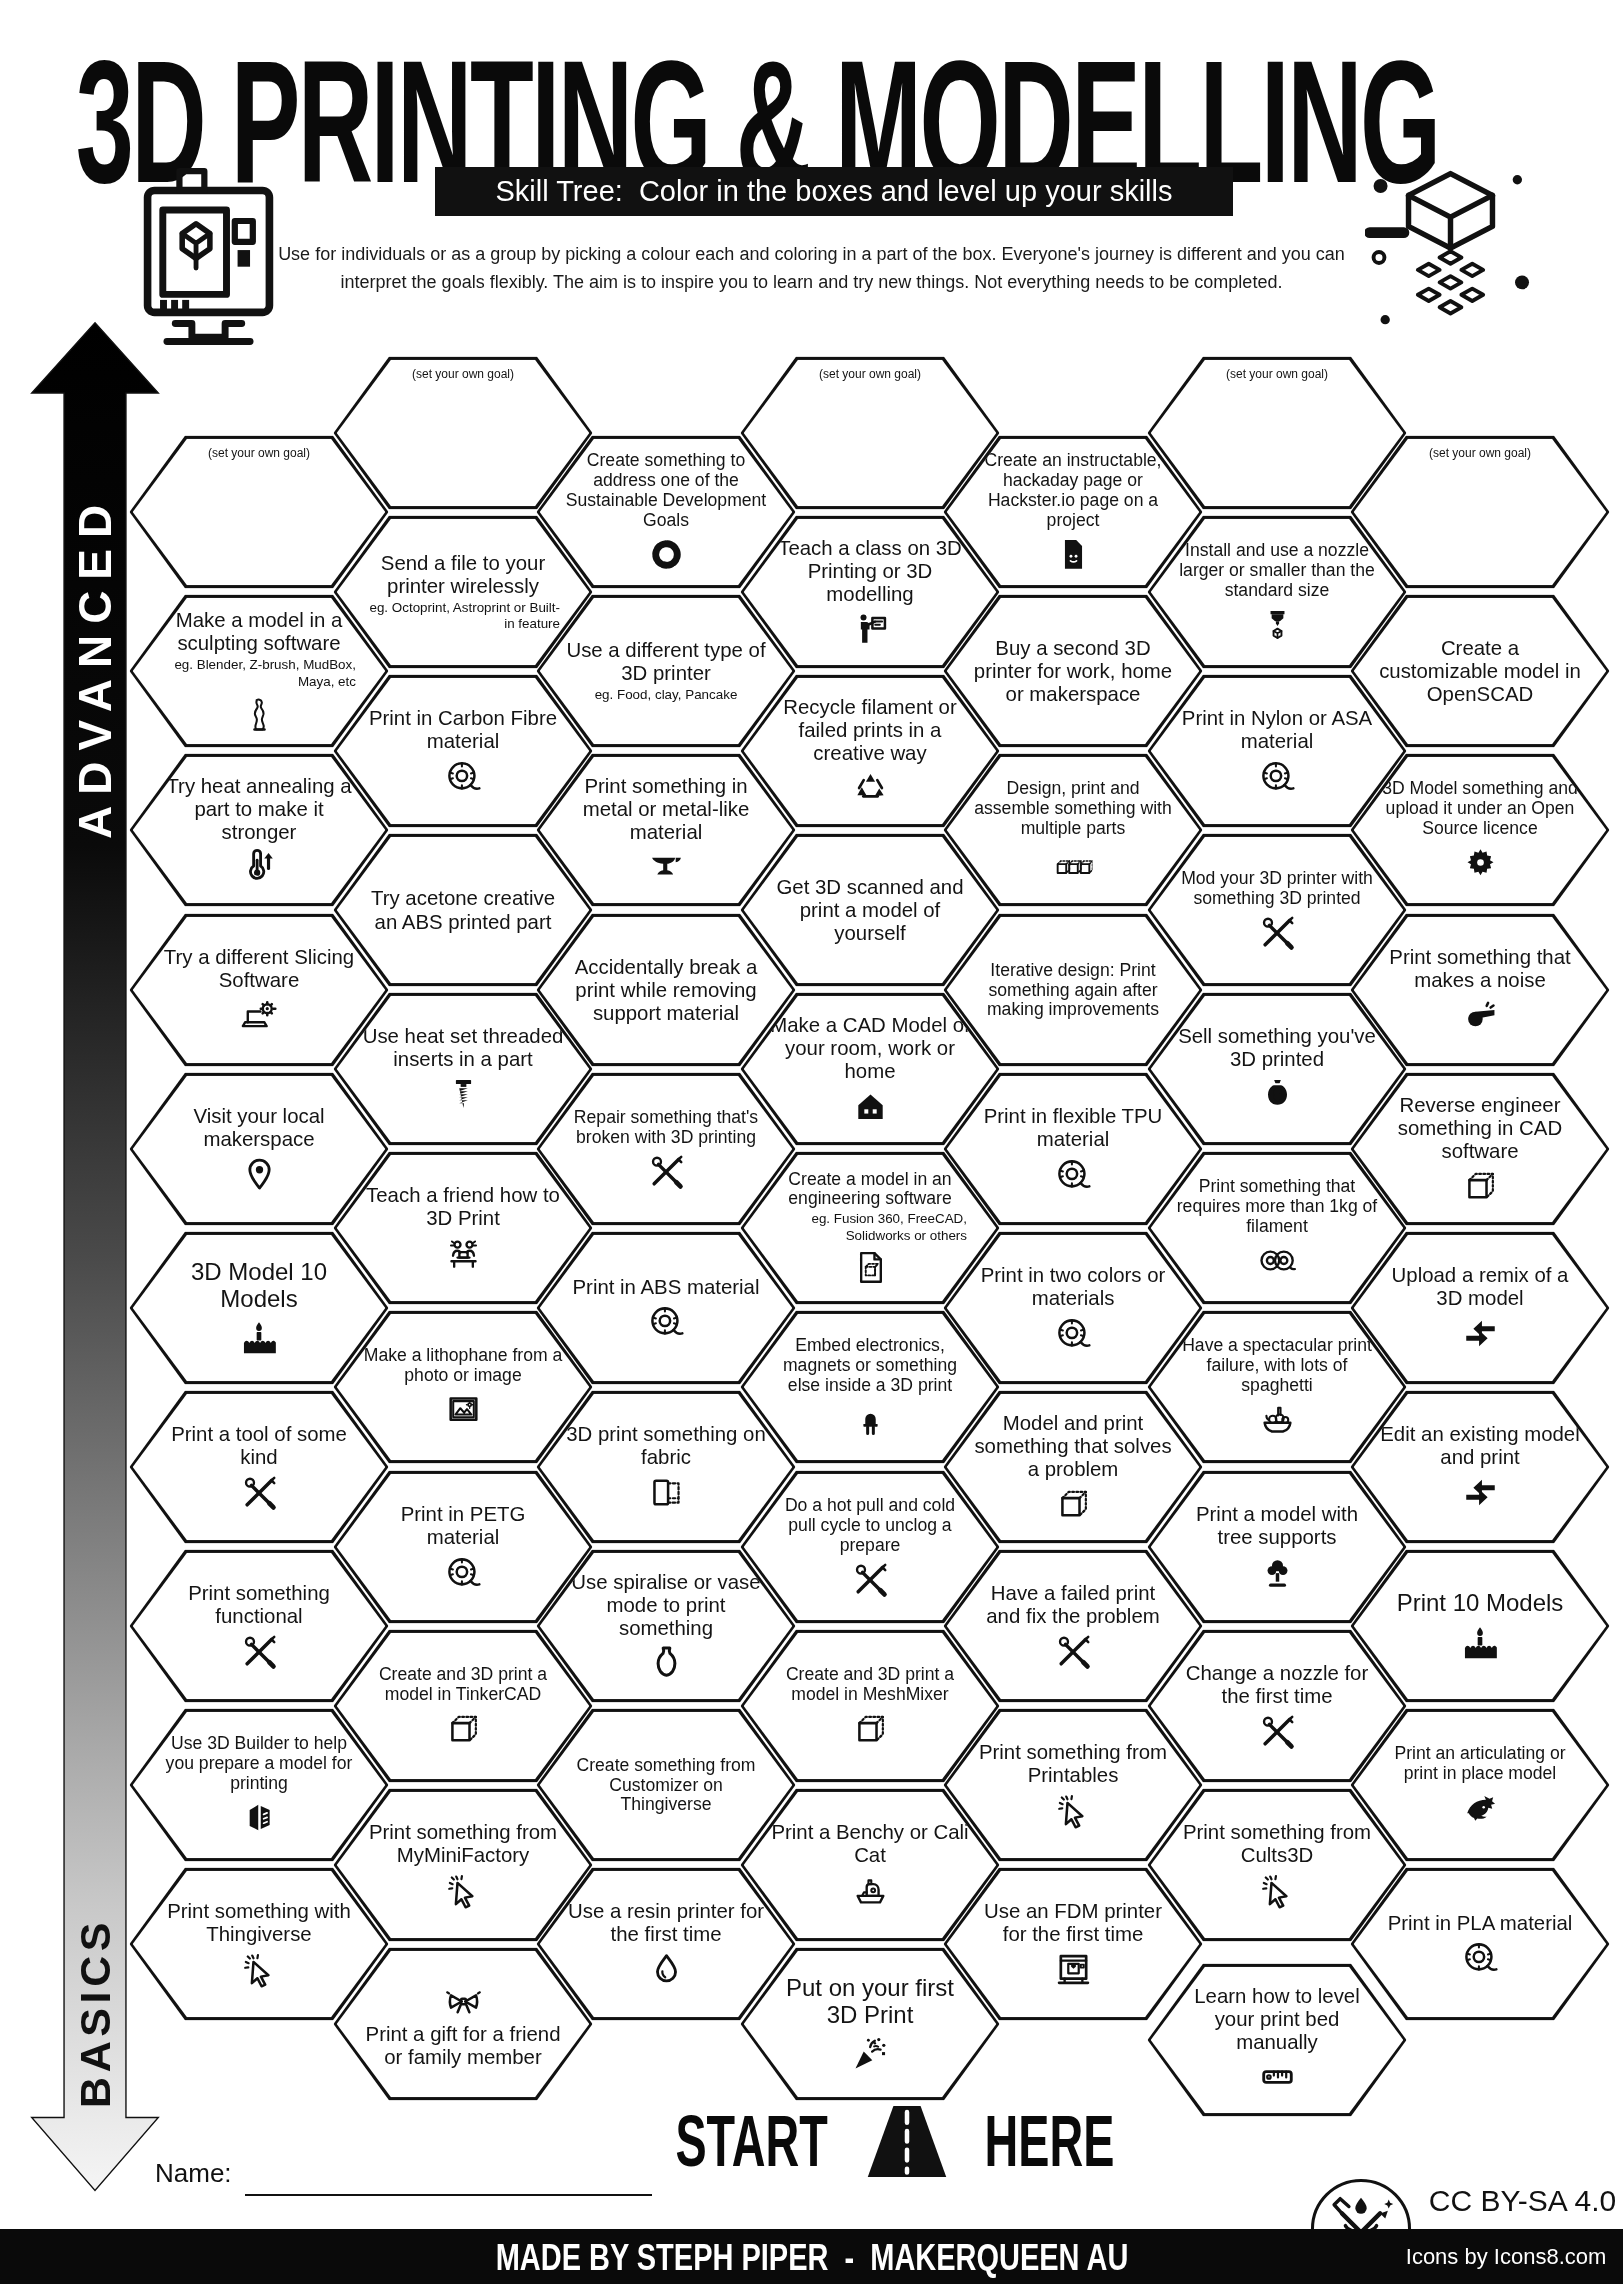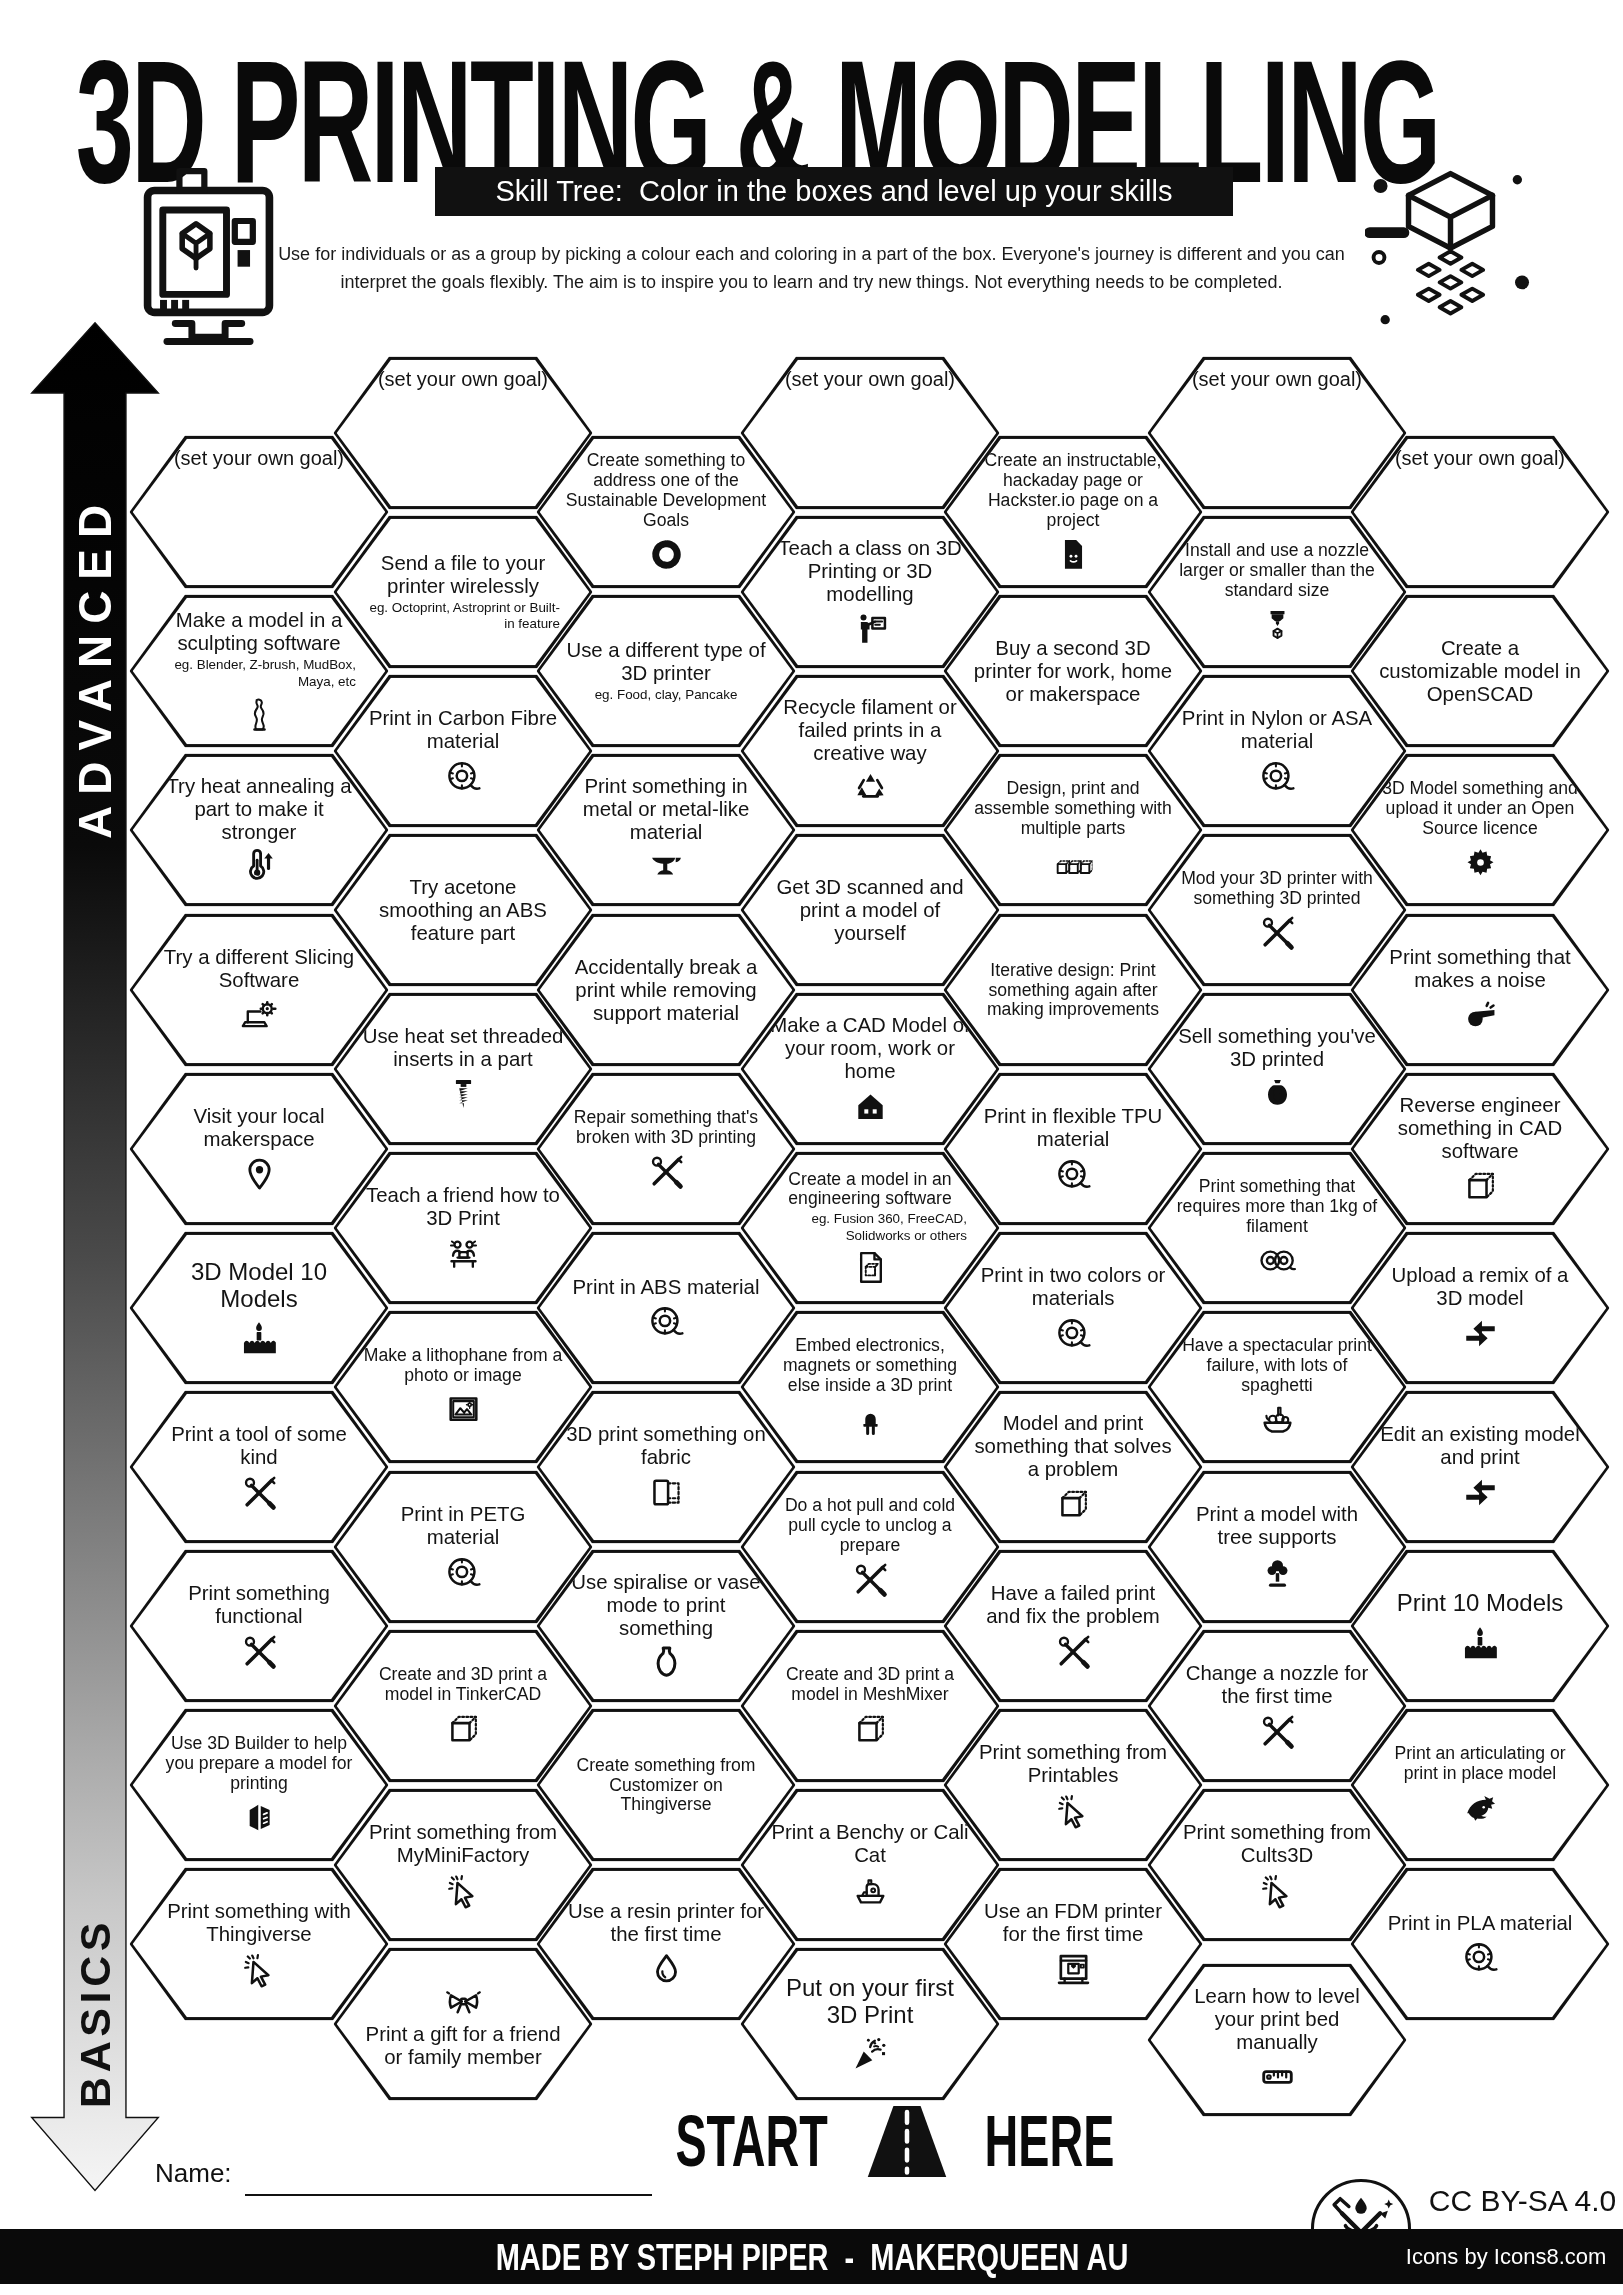--- a/index.html
+++ b/index.html
@@ -33,21 +33,21 @@
          display:flex;flex-direction:column;align-items:center;justify-content:center;
          padding:3.7px 24px;box-sizing:border-box;gap:1.9px;}
   .hex .label{font-size:20.4px;line-height:1.13;text-align:center;max-width:202px;color:#141414;}
   .hex.sm .label{font-size:17.6px;}
   .hex.lg .label{font-size:24px;}
   .hex .sub{font-size:13.4px;line-height:1.25;text-align:right;max-width:194px;color:#111;}
   .hex .icn{line-height:0;margin-top:2.8px;}
   .hex .icn svg{width:38px;height:38px;}
   .hex.lg .icn svg{width:43px;height:43px;}
   .hex.goal .hexin{justify-content:flex-start;padding-top:7.4px;}
-  .hex.goal .label{font-size:20px;}
+  .hex.goal .label{font-size:12px;}
 
   .icon{stroke:#111;fill:none;stroke-width:1.5;stroke-linecap:round;stroke-linejoin:round;}
   .icon .f{fill:#111;stroke:none;}
   .deco{stroke:#111;fill:none;stroke-linecap:round;stroke-linejoin:round;}
   .deco .f{fill:#111;stroke:none;}
 
   
   .start-wrap{position:absolute;left:662px;top:2098px;height:86px;display:flex;
               align-items:center;gap:13px;}
   .start-word{font-size:55px;font-weight:bold;transform:scale(.85,1.3);letter-spacing:0px;
@@ -258,21 +258,21 @@
               <circle cx="11" cy="11.6" r="7.9" stroke-width="1.6"></circle>
               <circle cx="11" cy="11.6" r="3.3" stroke-width="1.6"></circle>
               <path d="M11 3.7v2M11 17.5v2M3.4 9.5l1.9.6M16.7 13.1l1.9.6M3.4 13.7l1.9-.6M16.7 10.1l1.9-.6" stroke-width="1.3"></path>
               <path d="M16.4 17.4c1.7 2.1 3.5 2.8 5.6 2.1" stroke-width="1.6"></path>
             </svg></div>
         </div>
       </div>
       <div class="hex" style="left: 463px; top: 910px;">
         <div class="hexshape"></div>
         <div class="hexin">
-          <div class="label">Try acetone smoothing an ABS feature part</div>
+          <div class="label">Try acetone creative an ABS printed part</div>
         </div>
       </div>
       <div class="hex" style="left: 463px; top: 1069px;">
         <div class="hexshape"></div>
         <div class="hexin">
           <div class="label">Use heat set threaded inserts in a part</div>
           <div class="icn"><svg class="icon" viewBox="0 0 24 24">
               <rect class="f" x="7.2" y="2.9" width="9.6" height="2.5" rx="0.4"></rect>
               <rect class="f" x="10.2" y="5.4" width="3.6" height="1.8"></rect>
               <path class="f" d="M9.3 8h5.4l-5.4 1.9h5.4L9.3 11.8h5.4l-5.4 1.9h5.4l-5.4 1.9h5.4l-5.4 1.9h3L12 20.6z"></path>

